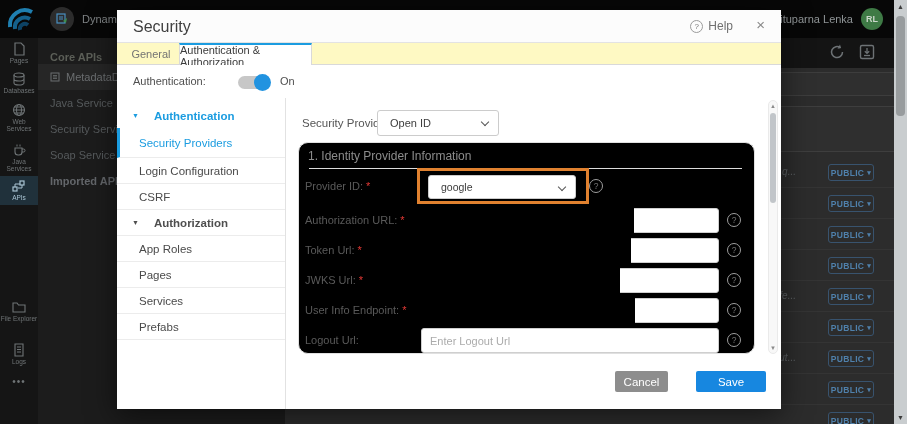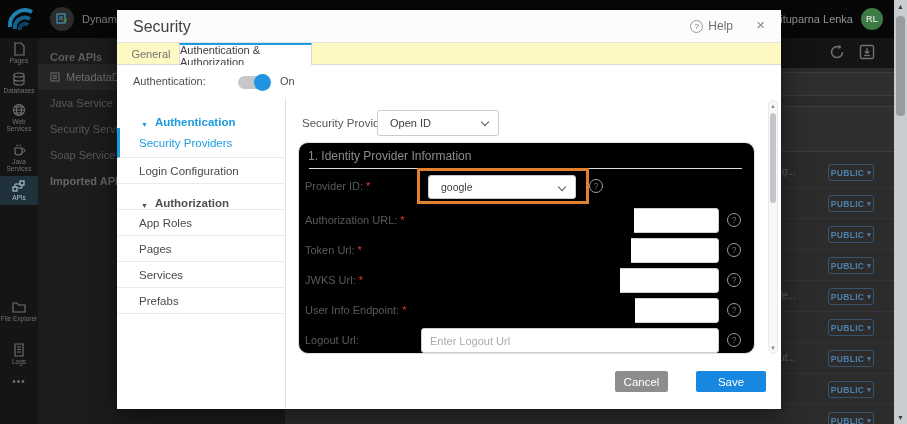--- a/index.html
+++ b/index.html
@@ -56,21 +56,21 @@
   .tab-active{left:62px;width:133px;background:#fff;border-left:1px solid #d9d9d9;border-right:1px solid #d9d9d9;border-top:2px solid #1b9ce0;height:23px;color:#3c3c3c;}
 
   .m-toggle-row{position:absolute;left:0;top:55px;width:664px;height:33px;background:#fff;}
   .m-toggle-row .t-label{position:absolute;left:16px;top:10px;font-size:11px;color:#4f4f4f;}
   .t-off{position:absolute;left:98px;top:10px;font-size:11px;color:#4f4f4f;margin-top:40px;}
   .t-on{position:absolute;left:163px;top:10px;font-size:11px;color:#4f4f4f;}
   .switch{position:absolute;left:121px;top:11px;width:32px;height:13px;background:#c7c7c7;border-radius:7px;cursor:pointer;}
   .knob{position:absolute;right:-1px;top:-2px;width:17px;height:17px;border-radius:50%;background:#2193e0;}
 
   .m-nav{position:absolute;left:0;top:88px;width:169px;height:311px;background:#fff;border-right:1px solid #e2e2e2;padding-top:5px;}
-  .nav-group{height:25px;display:flex;align-items:flex-end;gap:7px;padding-left:24px;font-size:11.5px;font-weight:bold;}
+  .nav-group{height:25px;display:flex;align-items:center;gap:15px;padding-left:15px;font-size:11.5px;font-weight:bold;}
   .nav-group .tri{font-size:7px;}
   .g-auth{color:#1b9ce0;margin-top:0;}
   .g-authz{color:#4f4f4f;height:26px;border-bottom:1px solid #ececec;}
   .nav-item{height:26px;display:flex;align-items:center;padding-left:22px;font-size:11.5px;color:#4a4a4a;border-bottom:1px solid #ececec;cursor:pointer;}
   .nav-item.active{height:30px;border-left:3px solid #1b9ce0;padding-left:19px;color:#1b9ce0;}
 
   .m-content{position:absolute;left:169px;top:88px;width:495px;height:311px;background:#fff;}
   .sp-label{position:absolute;left:16px;top:19px;font-size:11.5px;color:#555;}
   .sp-select{position:absolute;left:91px;top:12px;width:122px;height:26px;border:1px solid #ccc;border-radius:3px;background:#fff;font-size:11px;color:#3c3c3c;display:flex;align-items:center;padding-left:12px;cursor:pointer;}
   .chev{position:absolute;right:10px;top:8px;width:6px;height:6px;border-right:1.5px solid #555;border-bottom:1.5px solid #555;transform:rotate(45deg);}
@@ -328,20 +328,21 @@
       <span class="t-on">On</span>
     </div>
 
     <div class="m-nav">
       <div class="nav-group g-auth">
         <span class="tri">▼</span>
         <span>Authentication</span>
       </div>
       <div class="nav-item active">Security Providers</div>
       <div class="nav-item">Login Configuration</div>
+      <div class="nav-item">CSRF</div>
       <div class="nav-group g-authz">
         <span class="tri">▼</span>
         <span>Authorization</span>
       </div>
       <div class="nav-item">App Roles</div>
       <div class="nav-item">Pages</div>
       <div class="nav-item">Services</div>
       <div class="nav-item">Prefabs</div>
     </div>
 

